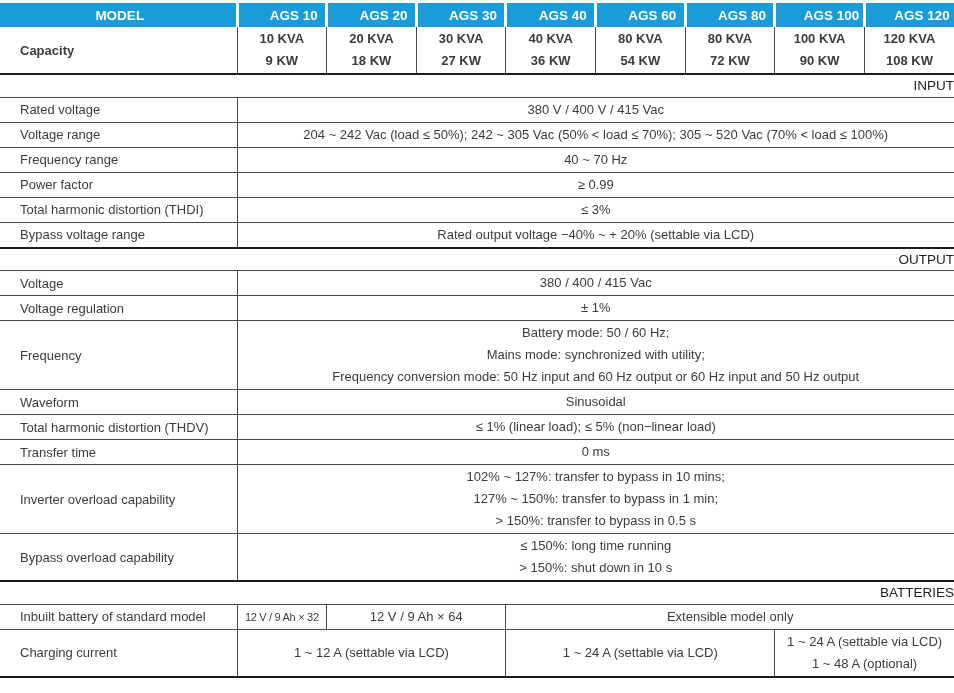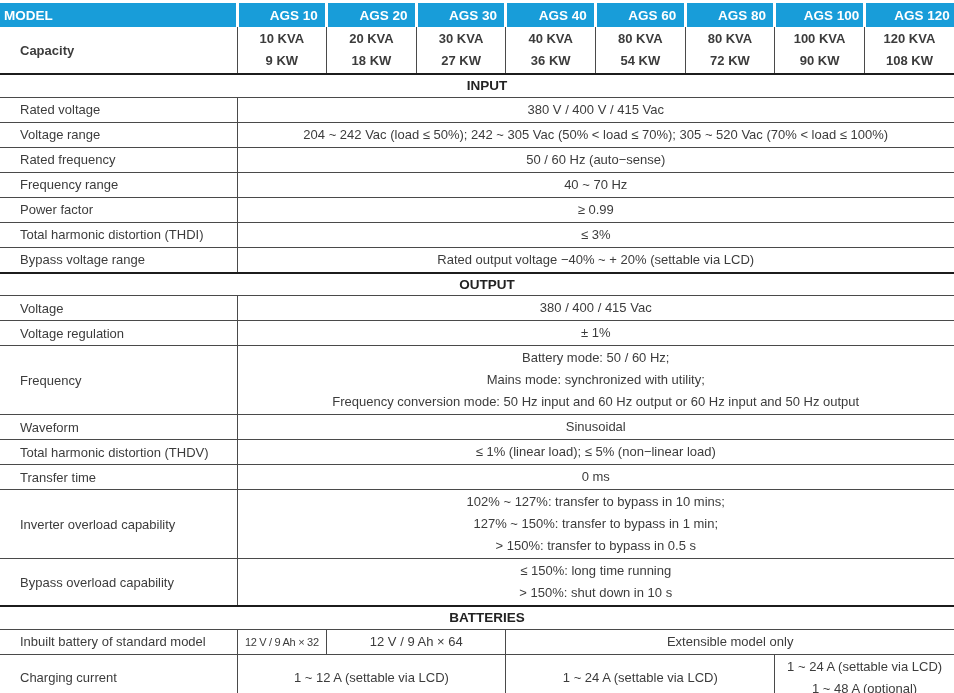--- a/index.html
+++ b/index.html
@@ -21,38 +21,38 @@
 
   
   .model-row th {
     background: #189dd9;
     color: #ffffff;
     font-size: 13.5px;
     font-weight: bold;
     height: 24px;
     vertical-align: middle;
   }
-  th.model-label { text-align: left; padding-left: 4px; }
+  th.model-label { text-align: center; padding-left: 4px; }
   th.model-cell { border-left: 3px solid #ffffff; padding-left: 24px; }
 
   
   .capacity-row { height: 42px; }
   .capacity-row td { border-bottom: 2px solid #1c1c1c; vertical-align: middle; }
   td.capacity-label { font-weight: bold; font-size: 13.5px; color: #2e2e2e; }
   td.capacity-cell { font-weight: bold; color: #2e2e2e; }
   td.capacity-cell .line { line-height: 20px; font-size: 13px; }
 
   
   .section-row td {
     border-top: 2px solid #1c1c1c;
     border-bottom: 1px solid #4a4a4a;
-    font-weight: bold;
+    font-weight: normal;
     font-size: 13.5px;
     color: #222222;
-    text-align: center;
+    text-align: right;
     padding-left: 20px;
     height: 23px;
     vertical-align: middle;
   }
 
   
   .spec-row td { border-top: 1px solid #4a4a4a; vertical-align: middle; }
   .spec-row { height: 22px; }
 
   td.row-label {
@@ -148,26 +148,20 @@
             <div class="line">380 V / 400 V / 415 Vac</div>
           </td>
         </tr>
         <tr class="spec-row">
           <td class="row-label">Voltage range</td>
           <td class="value" colspan="8">
             <div class="line">204 ~ 242 Vac (load ≤ 50%); 242 ~ 305 Vac (50% &lt; load ≤ 70%); 305 ~ 520 Vac (70% &lt; load ≤ 100%)</div>
           </td>
         </tr>
         <tr class="spec-row">
-          <td class="row-label">Rated frequency</td>
-          <td class="value" colspan="8">
-            <div class="line">50 / 60 Hz (auto−sense)</div>
-          </td>
-        </tr>
-        <tr class="spec-row">
           <td class="row-label">Frequency range</td>
           <td class="value" colspan="8">
             <div class="line">40 ~ 70 Hz</div>
           </td>
         </tr>
         <tr class="spec-row">
           <td class="row-label">Power factor</td>
           <td class="value" colspan="8">
             <div class="line">≥ 0.99</div>
           </td>

